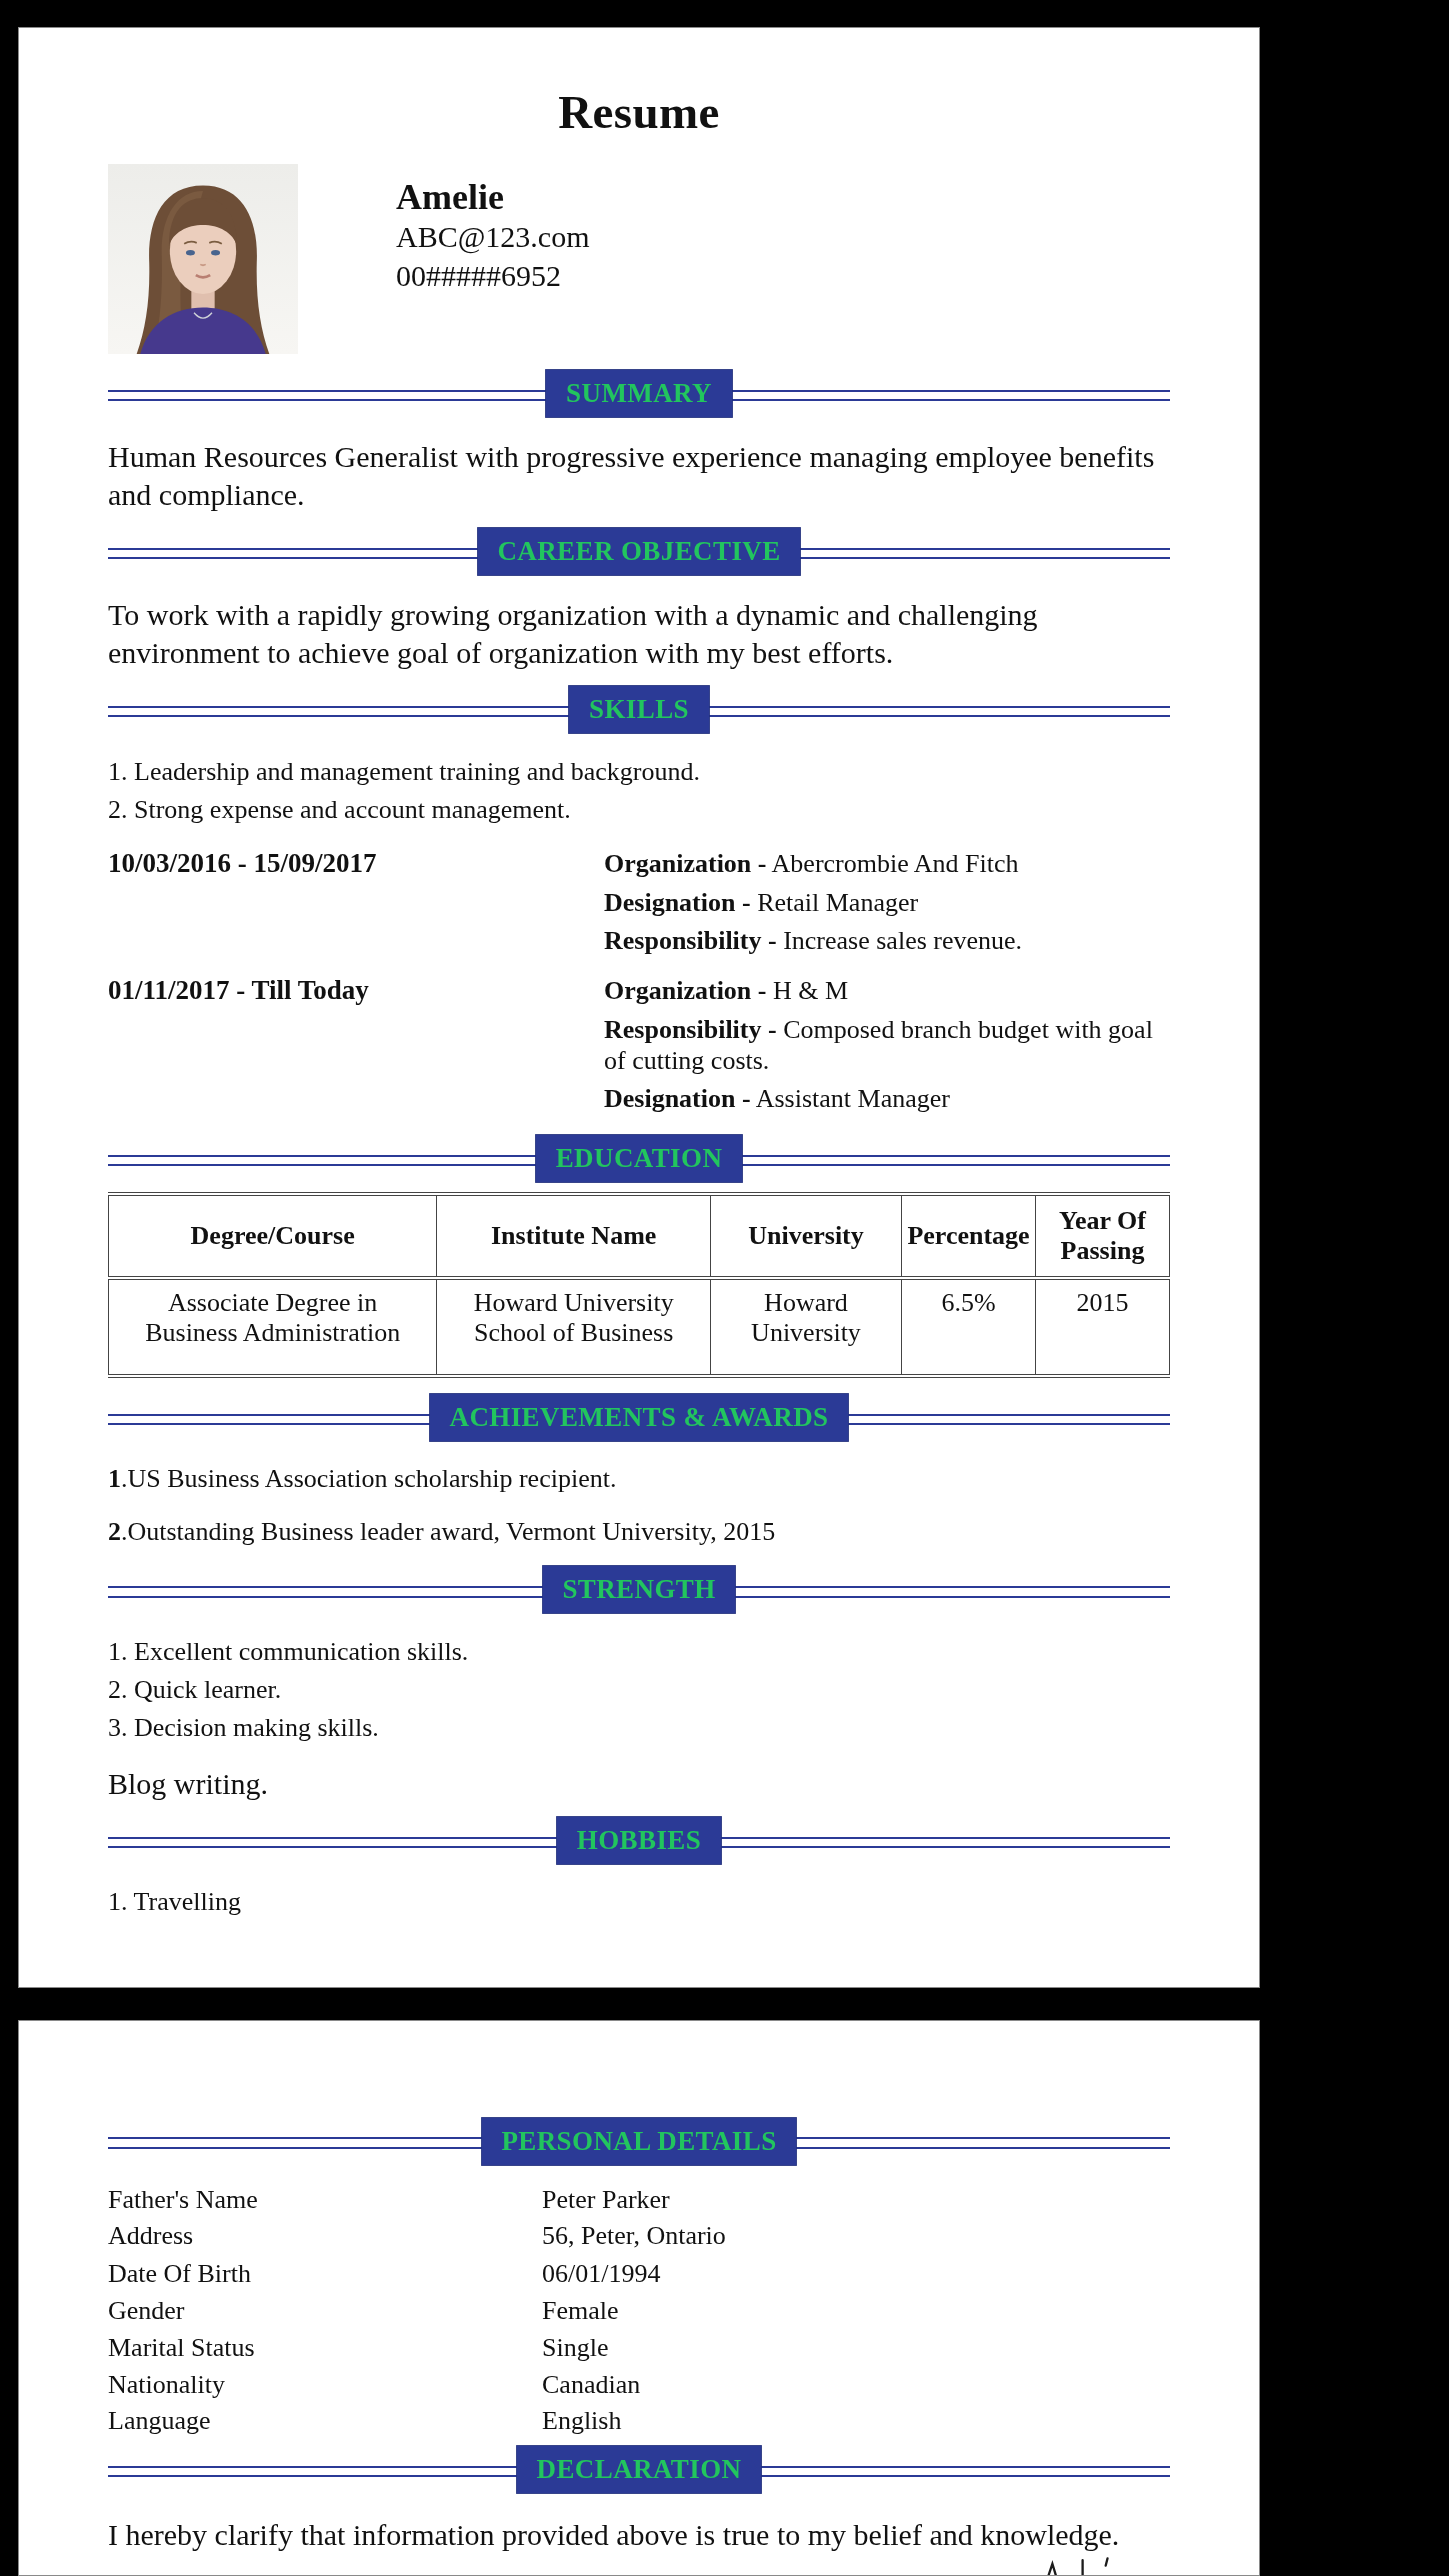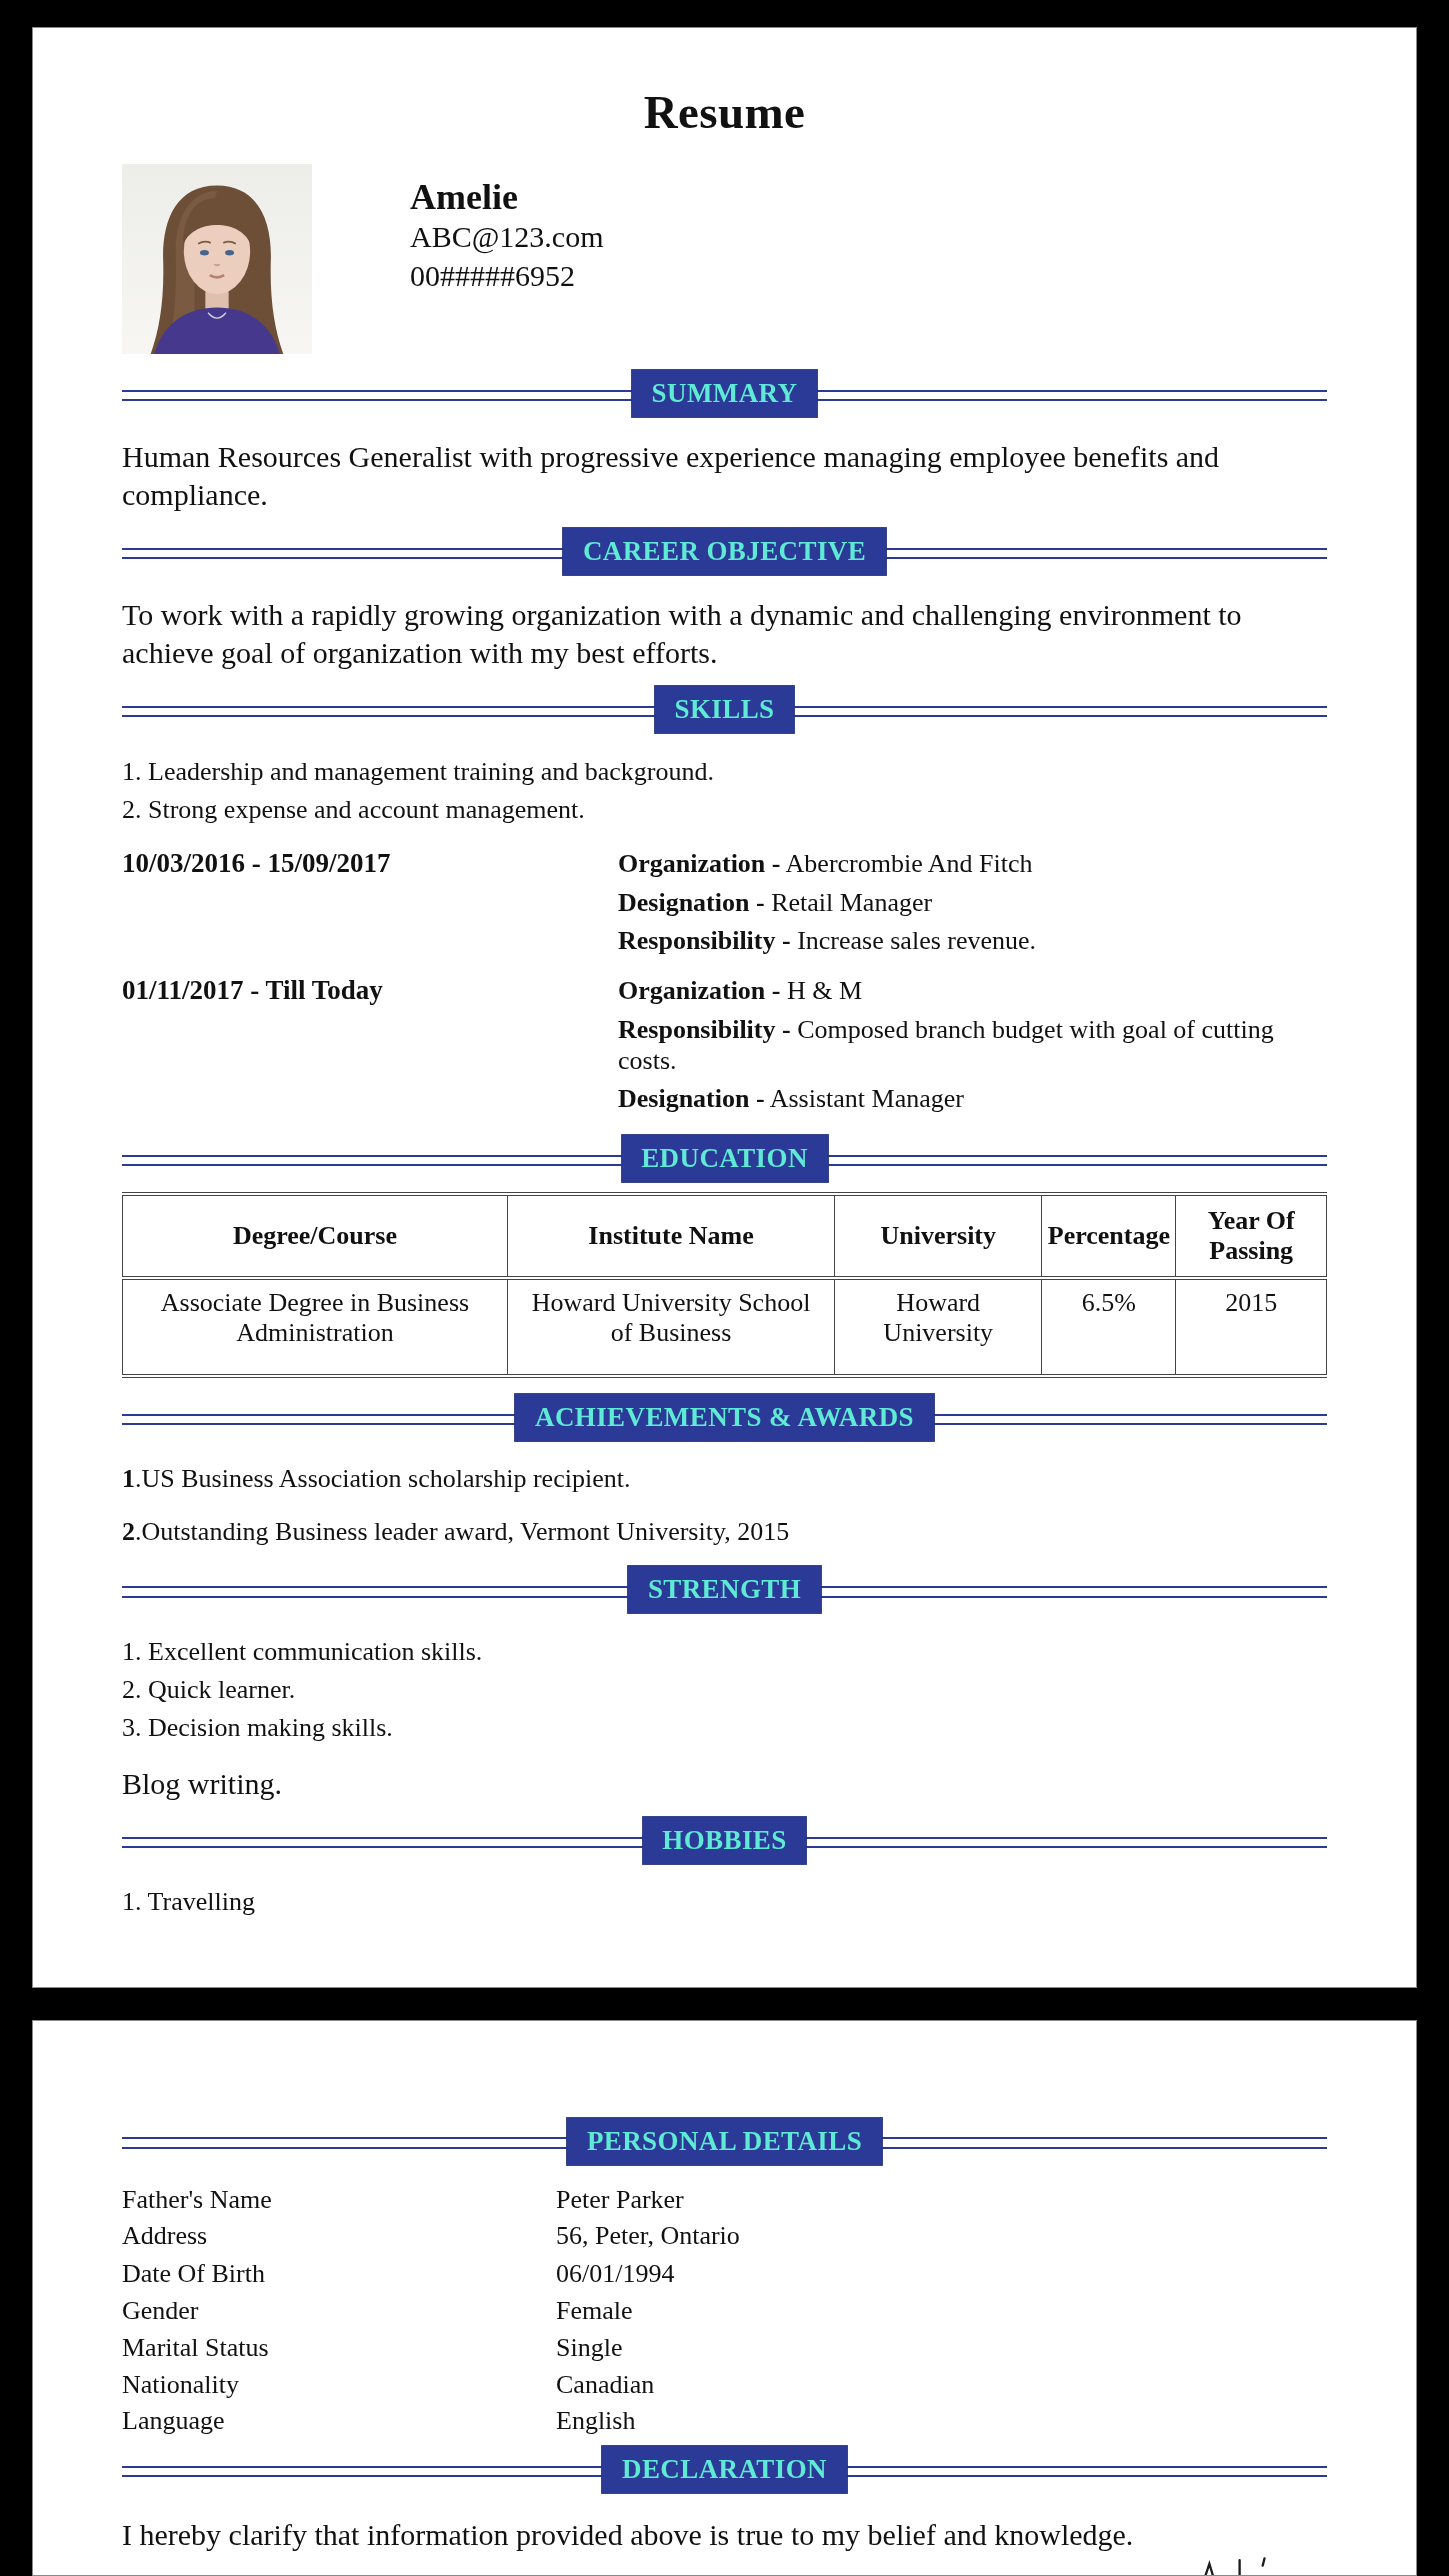--- a/index.html
+++ b/index.html
@@ -3,42 +3,42 @@
 <meta charset="utf-8">
 <style>
   * { margin:0; padding:0; box-sizing:border-box; }
   html,body { background:#000; }
   body {
     width:1449px; height:2576px; overflow:hidden;
     font-family:"Liberation Serif", serif; color:#111;
   }
   .frame { position:relative; width:1449px; height:2576px; background:#000; }
   .page {
-    position:absolute; left:32px; width:1385px; background:#fff;
+    position:absolute; left:18px; width:1242px; background:#fff;
     border:0.9px solid #8a8a8a; overflow:hidden;
   }
   .page-1 { top:27px;  height:1961px; }
   .page-2 { top:2020px; height:556px; }
   .content { padding:0 89px; }
 
   .doc-title { text-align:center; font-size:47px; font-weight:bold; margin-top:57px; letter-spacing:0.4px; }
 
   .header-row { display:flex; margin-top:25px; }
   .photo { width:190px; height:190px; flex:0 0 190px; overflow:hidden; }
   .contact { margin-left:98px; padding-top:14.3px; }
   .contact .name { font-size:36px; font-weight:bold; line-height:39px; }
   .contact .line { font-size:30px; line-height:39px; }
 
   .section-bar { position:relative; height:50px; display:flex; align-items:center; justify-content:center; }
   .section-bar::before {
     content:""; position:absolute; left:0; right:0; top:50%; margin-top:-3.6px; height:7.2px;
     border-top:2.7px solid #2b3a96; border-bottom:2.7px solid #2b3a96;
   }
   .section-label {
-    position:relative; z-index:1; background:#2b3a96; color:#5eead4;
+    position:relative; z-index:1; background:#2b3a96; color:#22c55e;
     font-weight:bold; font-size:27px; padding:8px 19.7px; letter-spacing:0.4px;
     box-shadow:0 0 0 0.9px #22307e;
   }
   .body-text { font-size:30px; line-height:38px; }
 
   .mt14 { margin-top:12.5px; } .mt16 { margin-top:14.3px; } .mt20 { margin-top:18px; } .mt22 { margin-top:19.7px; }
 
   .exp-row { display:flex; margin-top:19.7px; }
   .exp-row + .exp-row { margin-top:12.5px; }
   .exp-period { width:496px; flex:0 0 496px; font-size:27px; font-weight:bold; }

